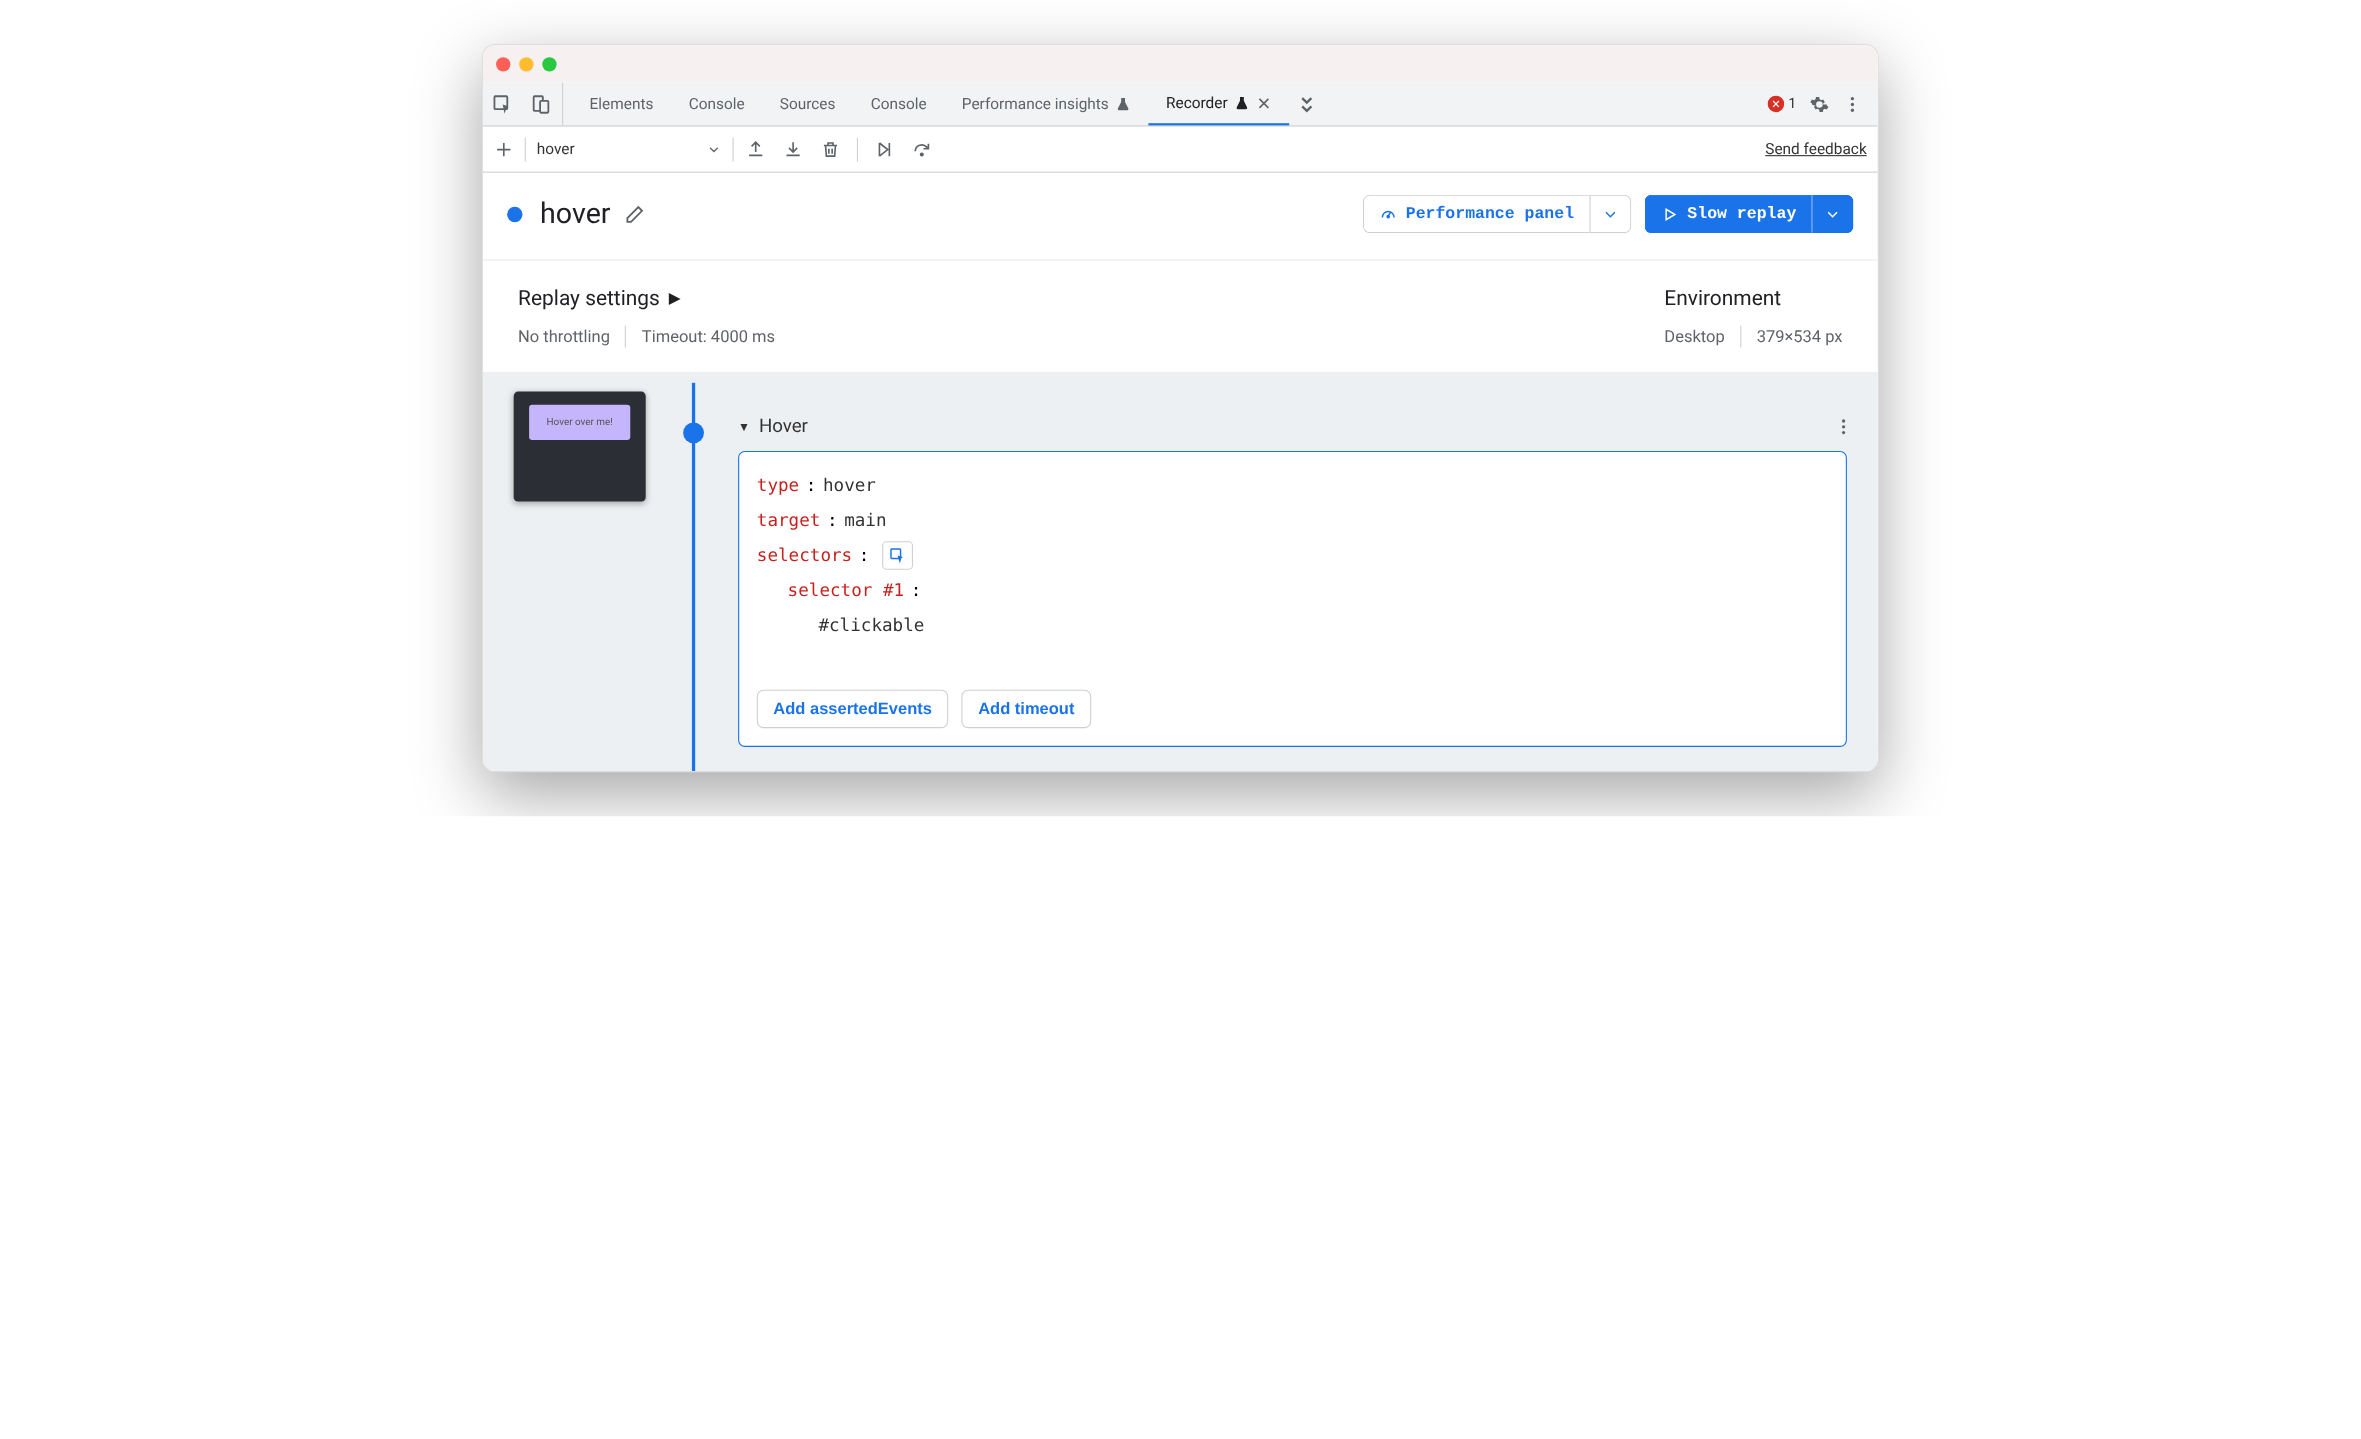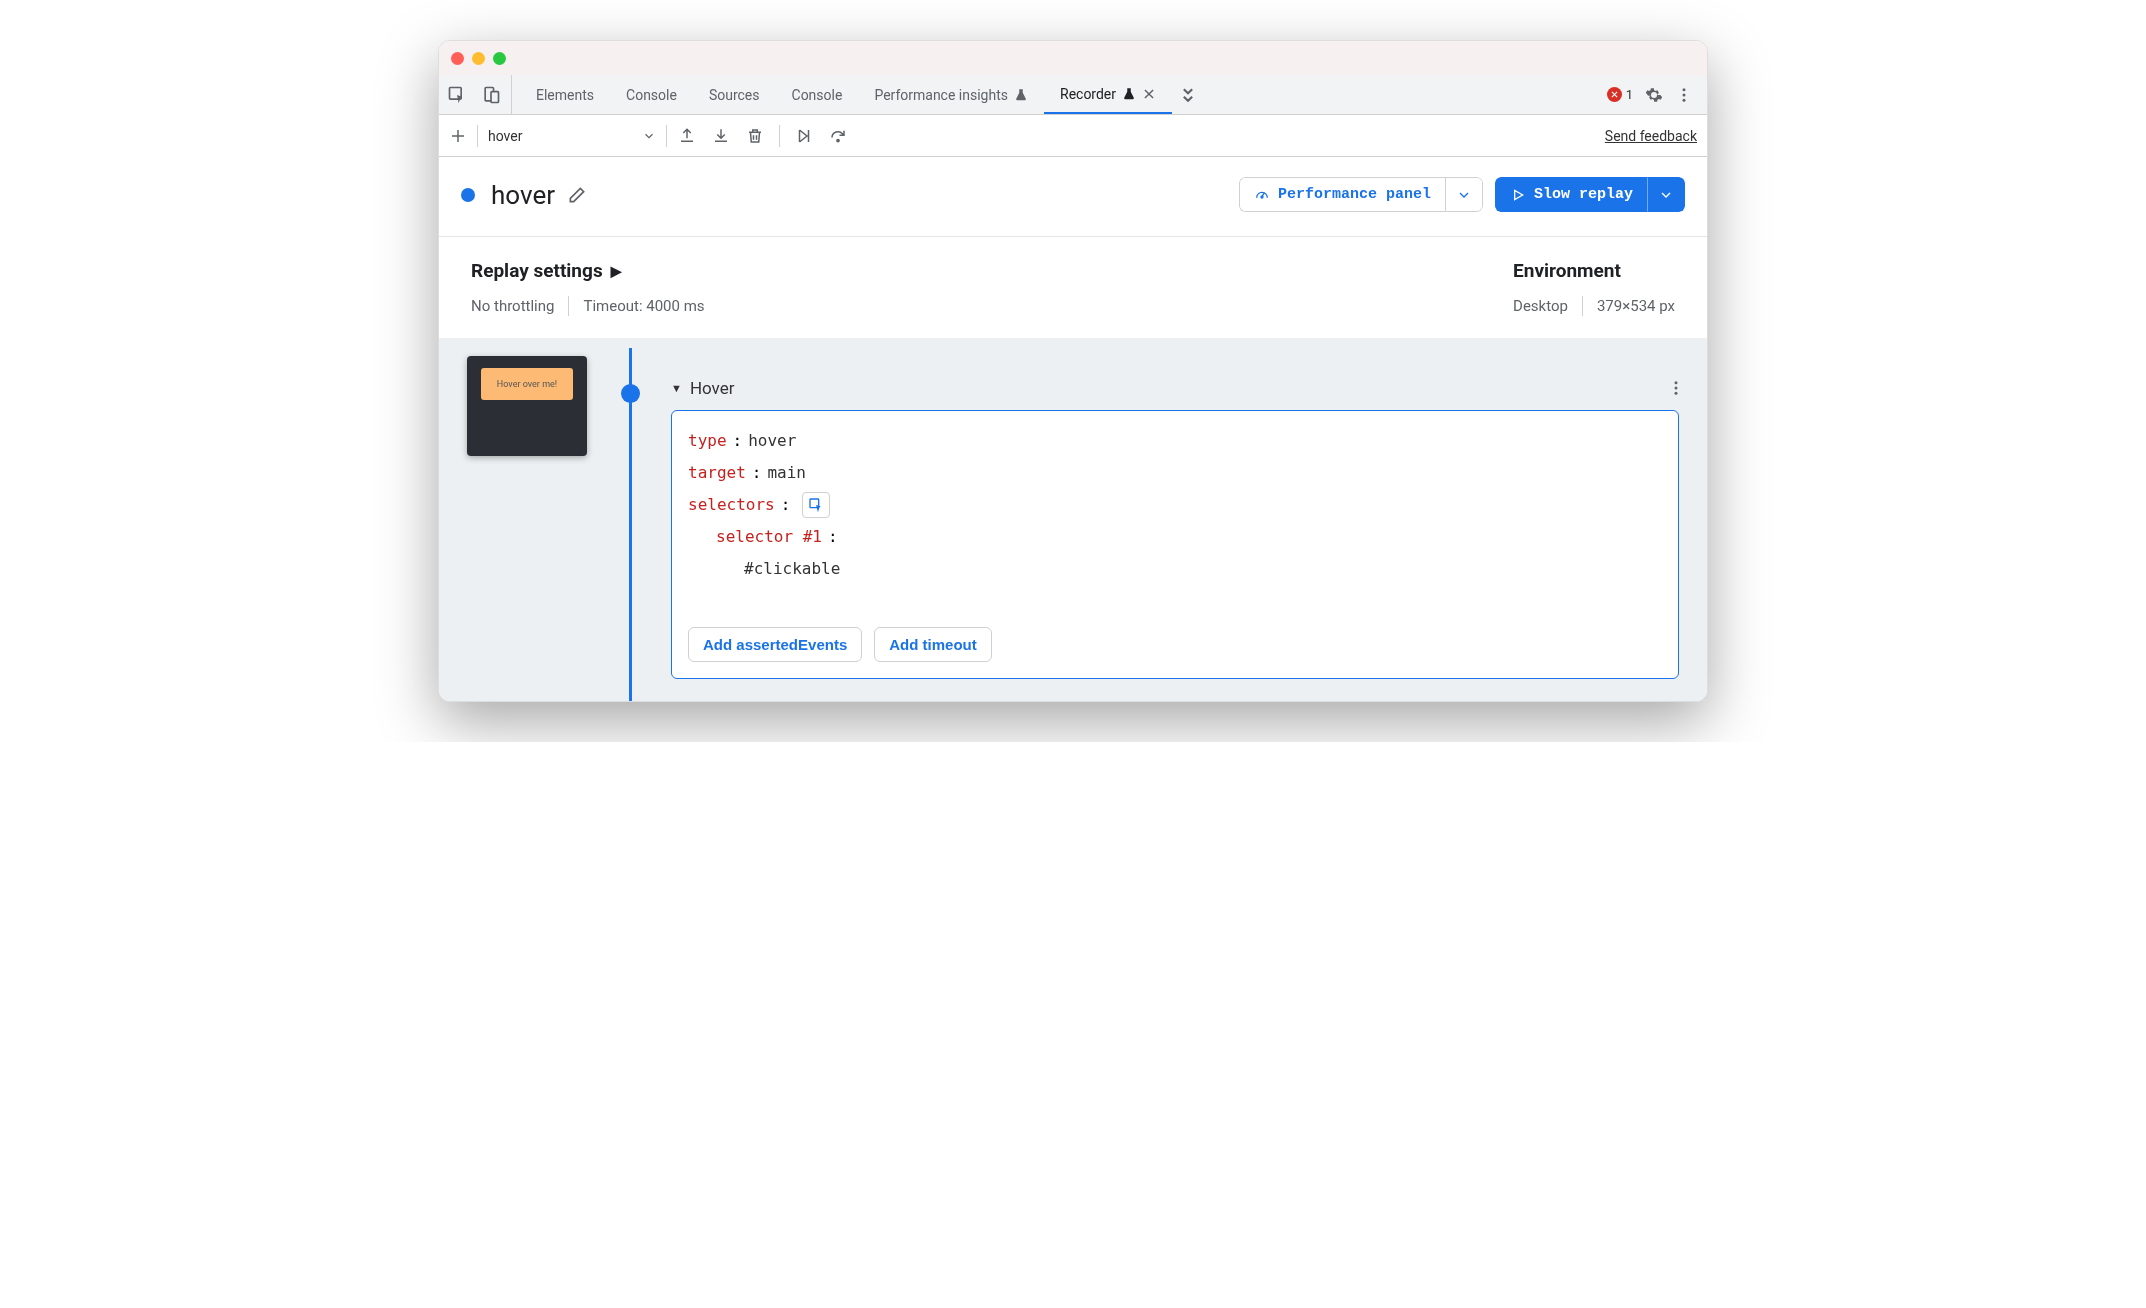--- a/index.html
+++ b/index.html
@@ -89,40 +89,40 @@
   .btn-group .btn:first-child { border-radius:6px 0 0 6px; border-right:none;font-family:Liberation Mono, monospace;}
   .btn-group .btn:last-child { border-radius:0 6px 6px 0; padding:8px 10px;}
   .btn svg { width:16px; height:16px;}
   
   .settings {
     padding: 22px 32px 22px 32px;
     display:flex;
     background:#fff;
   }
   .settings-left { flex:1;}
-  .settings h3 { font-size:19px; font-weight:700; color:#202124; display:flex; align-items:center; gap:8px; margin-bottom:14px;}
+  .settings h3 { font-size:19px; font-weight:400; color:#202124; display:flex; align-items:center; gap:8px; margin-bottom:14px;}
   .settings h3 .tri { font-size:14px; color:#202124;}
   .settings .meta { display:flex; gap:14px; font-size:15px; color:#5f6368; align-items:center;}
   .settings .meta .sep { width:1px; height:20px; background:#d0d0d0;}
   .settings-right { text-align:left;}
   
   .timeline {
     background:#edf0f2;
     padding: 10px 22px 22px 22px;
     display:flex;
     gap: 0;
     min-height: 320px;
     position:relative;
   }
   .thumb-col { width:150px; padding-top:8px;}
   .thumb {
     width:120px; height:100px; background:#2b2e34; border-radius:4px; overflow:hidden; margin-left:6px;
     display:flex; align-items:flex-start; justify-content:center; padding-top:12px; box-shadow:0 2px 6px rgba(0,0,0,.3);
   }
-  .thumb-inner { width:92px; height:32px; background:#fdba74; border-radius:3px; display:flex; align-items:center; justify-content:center; font-size:9px; color:#555;}
+  .thumb-inner { width:92px; height:32px; background:#c4b5fd; border-radius:3px; display:flex; align-items:center; justify-content:center; font-size:9px; color:#555;}
   .line-col { width:40px; position:relative;}
   .vline { position:absolute; left:18px; top:0; bottom:-22px; width:3px; background:#1a73e8;}
   .node { position:absolute; left:10px; top:36px; width:19px; height:19px; border-radius:50%; background:#1a73e8;}
   .step-col { flex:1; padding-top:30px;}
   .step-header { display:flex; align-items:center; gap:8px; font-size:17px; color:#333; margin-bottom:12px; padding-left:20px;}
   .step-header .tri { font-size:11px;}
   .step-more { margin-left:auto; width:18px; height:18px; color:#5f6368; cursor:pointer;}
   .step-card {
     background:#fff; border:1px solid #1a73e8; border-radius:6px; padding:14px 16px 16px 16px; margin-left:20px; margin-right:6px;
   }

